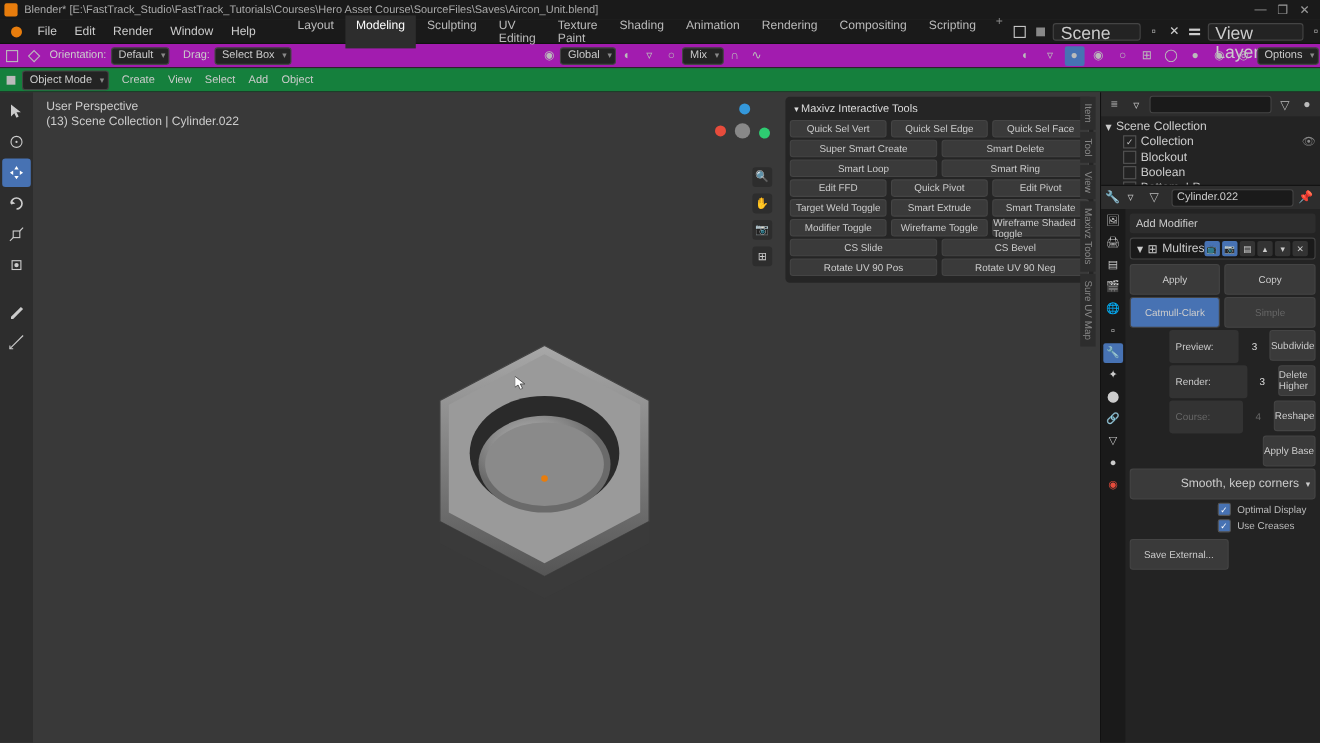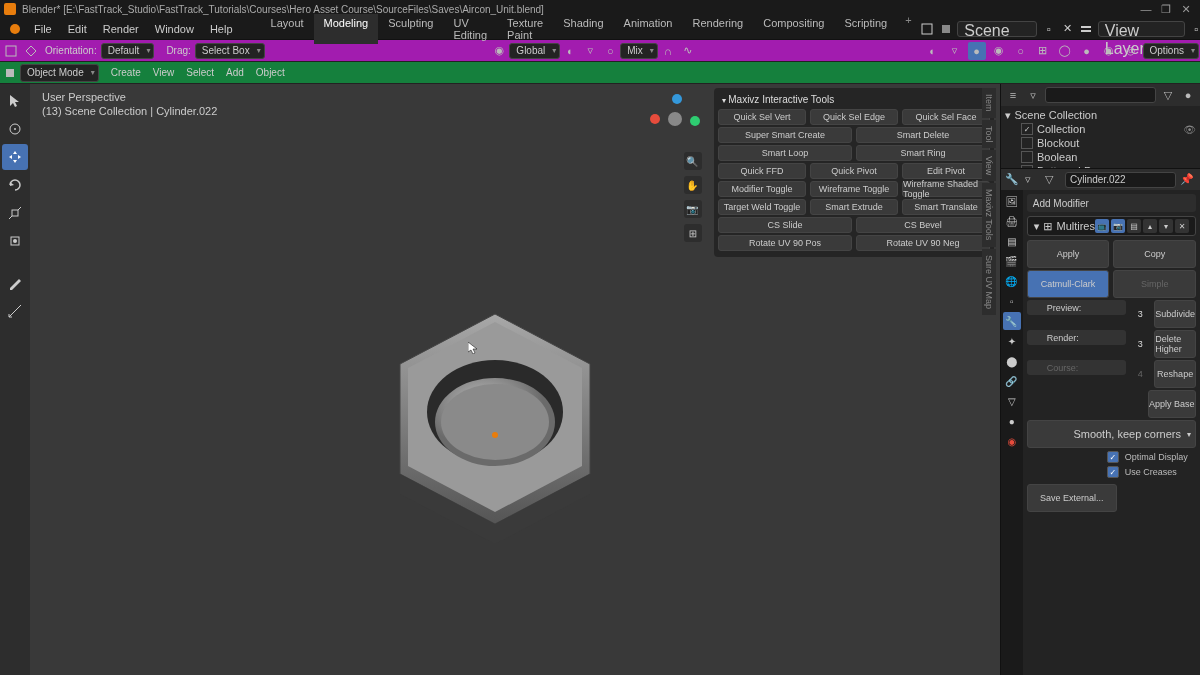--- a/index.html
+++ b/index.html
@@ -98,21 +98,21 @@
 .props .modsel { background: #1a1a1a; border: 1px solid #444; height: 20px; border-radius: 3px; margin: 4px 0; display: flex; align-items: center; padding: 0 6px; font-size: 10px; position: relative; }
 .props .modsel .mright { margin-left: auto; display: flex; gap: 2px; }
 .props .modsel .mic { width: 14px; height: 14px; background: #333; border-radius: 2px; font-size: 8px; display: flex; align-items: center; justify-content: center; }
 .props .modsel .mic.on { background: #4772b3; }
 
 .props .brow { display: flex; gap: 4px; margin: 2px 0; }
 .props .pbtn { flex: 1; background: #3a3a3a; border: 1px solid #444; border-radius: 3px; height: 28px; font-size: 9px; display: flex; align-items: center; justify-content: center; cursor: pointer; }
 .props .pbtn.split-active { background: #4772b3; }
 .props .pbtn.inactive { color: #666; }
 .props .numrow { display: flex; gap: 4px; margin: 2px 0; }
-.props .numlabel { flex: 2; background: #333; height: 15px; font-size: 9px; display: flex; align-items: center; padding-left: 20px; border-radius: 3px; }
+.props .numlabel { flex: 2; background: #333; height: 30px; font-size: 9px; display: flex; align-items: center; padding-left: 6px; border-radius: 3px; margin-left: 36px; }
 .props .numlabel.dis { color: #666; }
 .props .numval { flex: 0 0 20px; font-size: 9px; text-align: center; color: #ddd; display: flex; align-items: center; justify-content: center; }
 .props .chkrow { display: flex; align-items: center; gap: 6px; margin: 3px 0; padding-left: 80px; }
 .props .chk { width: 12px; height: 12px; border: 1px solid #555; border-radius: 2px; display: flex; align-items: center; justify-content: center; font-size: 8px; }
 .props .chk.checked { background: #4772b3; }
 .props .chk.checked::after { content: "✓"; color: #fff; }
 .props .chklbl { font-size: 9px; color: #bbb; }
 
 svg { display: block; }
 </style>
@@ -337,33 +337,33 @@
           </div>
         <div class="mrow">
             <div class="mbtn">Super Smart Create</div>
             <div class="mbtn">Smart Delete</div>
           </div>
         <div class="mrow">
             <div class="mbtn">Smart Loop</div>
             <div class="mbtn">Smart Ring</div>
           </div>
         <div class="mrow">
-            <div class="mbtn">Quick FFD</div>
+            <div class="mbtn">Edit FFD</div>
             <div class="mbtn">Quick Pivot</div>
             <div class="mbtn">Edit Pivot</div>
+          </div>
+        <div class="mrow">
+            <div class="mbtn">Target Weld Toggle</div>
+            <div class="mbtn">Smart Extrude</div>
+            <div class="mbtn">Smart Translate</div>
           </div>
         <div class="mrow">
             <div class="mbtn">Modifier Toggle</div>
             <div class="mbtn">Wireframe Toggle</div>
             <div class="mbtn">Wireframe Shaded Toggle</div>
-          </div>
-        <div class="mrow">
-            <div class="mbtn">Target Weld Toggle</div>
-            <div class="mbtn">Smart Extrude</div>
-            <div class="mbtn">Smart Translate</div>
           </div>
         <div class="mrow">
             <div class="mbtn">CS Slide</div>
             <div class="mbtn">CS Bevel</div>
           </div>
         <div class="mrow">
             <div class="mbtn">Rotate UV 90 Pos</div>
             <div class="mbtn">Rotate UV 90 Neg</div>
           </div>
       </div>

